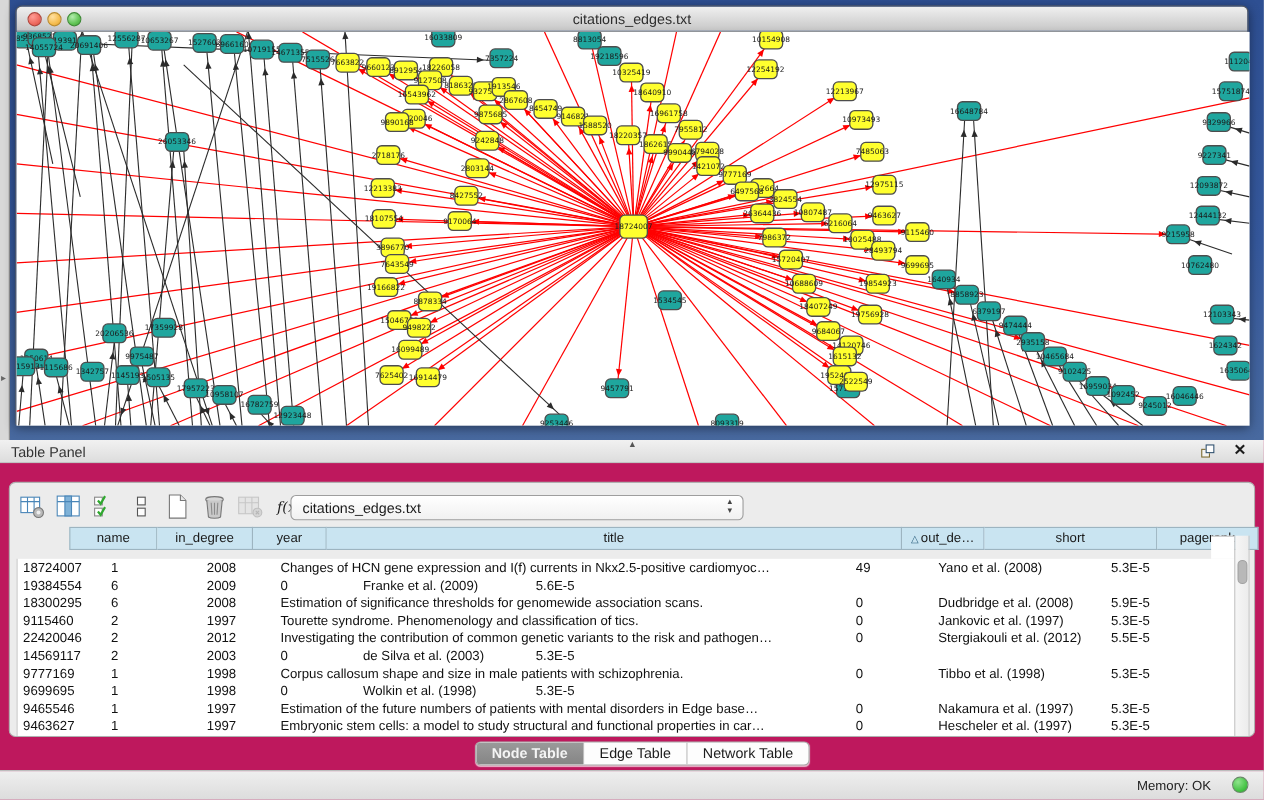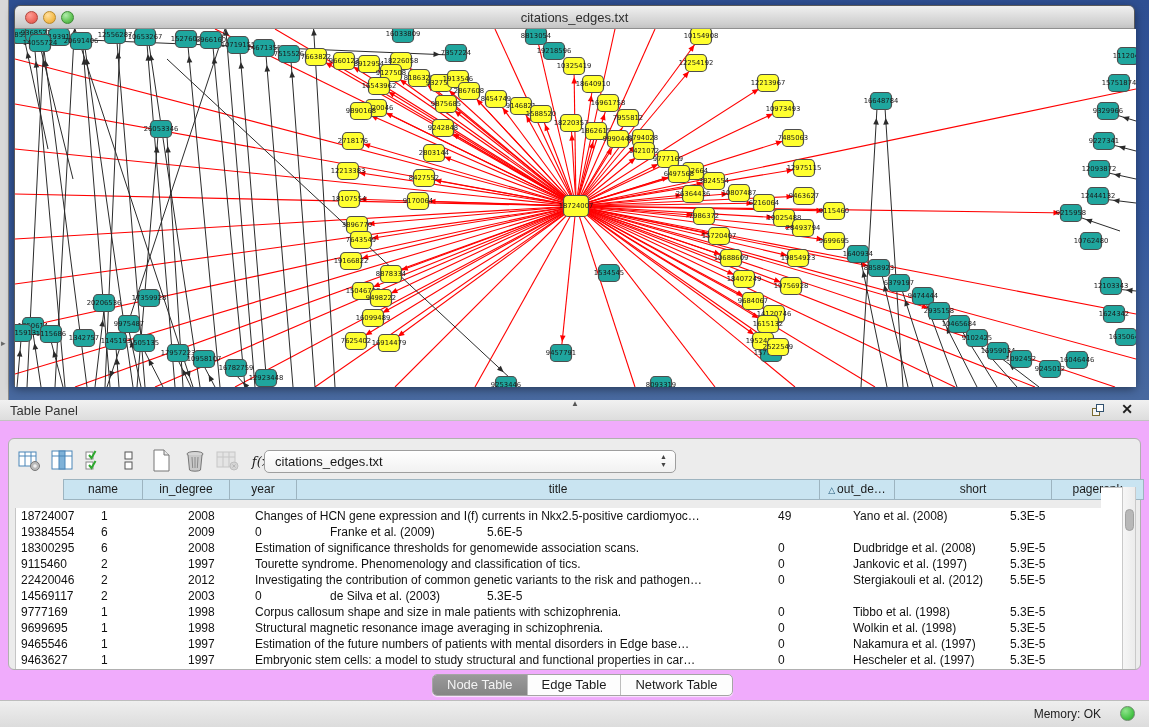--- a/index.html
+++ b/index.html
@@ -15,21 +15,21 @@
   .titlebar{position:absolute;left:0;top:0;width:100%;height:23px;border-radius:5px 5px 0 0;
     background:linear-gradient(180deg,#f0f0f0,#cfcfcf 80%,#c2c2c2);border-bottom:1px solid #8f8f8f;}
   .tl{position:absolute;top:5px;width:13px;height:13px;border-radius:50%;}
   .tl.red{left:10px;background:radial-gradient(circle at 35% 30%,#ff9c94,#ee6a5f 60%,#d24c41);border:1px solid #b0453c;}
   .tl.yellow{left:28px;background:radial-gradient(circle at 35% 30%,#ffe0a0,#f5bd4f 60%,#dd9f2e);border:1px solid #ba8a2c;}
   .tl.green{left:46px;background:radial-gradient(circle at 35% 30%,#b2ecac,#61c455 60%,#43a33a);border:1px solid #3d8a35;}
   .wtitle{position:absolute;left:0;right:0;top:4px;text-align:center;font-size:13px;color:#2e2e2e;}
   .canvas{position:absolute;left:0;top:23px;width:1121px;height:358px;background:#ffffff;overflow:hidden;}
   .canvas svg{display:block;}
   
-  .panel{position:absolute;left:0;top:400px;width:1149px;height:327px;background:#f0abfc;}
+  .panel{position:absolute;left:0;top:400px;width:1149px;height:327px;background:#be185d;}
   .panel-titlebar{position:absolute;left:0;top:0;width:100%;height:21px;
     background:linear-gradient(180deg,#f1f1f1,#dddddd);border-bottom:1px solid #c2c2c2;}
   .panel-title{position:absolute;left:10px;top:3px;font-size:13px;color:#333;}
   .float-icon{position:absolute;right:44px;top:4px;width:13px;height:13px;}
   .float-icon .sq1{position:absolute;left:0;top:4px;width:8px;height:8px;border:1px solid #7a6a30;background:#f4f4f4;}
   .float-icon .sq2{position:absolute;left:4px;top:0;width:8px;height:8px;border:1px solid #30506e;background:#fdfdfd;}
   .close-icon{position:absolute;right:16px;top:1px;font-size:14px;font-weight:bold;color:#1c1c1c;cursor:default;}
   .panel-handle{position:absolute;left:571px;top:-1px;font-size:8px;color:#555;}
   .tcontainer{position:absolute;left:8px;top:38px;width:1133px;height:232px;background:#ececec;
     border:1px solid #b0b0b0;border-radius:6px;}
@@ -54,21 +54,21 @@
   .c0{width:80px;} .c1{width:87px;} .c2{width:67px;} .c3{width:523px;} .c4{width:75px;} .c5{width:157px;} .c6{width:92px;}
   .hdrgap{position:absolute;left:1092px;top:48px;width:21px;height:21px;background:#fff;border-top:1px solid #c5c5c5;}
   .vscroll{position:absolute;left:1113px;top:48px;width:14px;height:182px;background:linear-gradient(90deg,#f6f6f6,#ececec);
     border-left:1px solid #c9c9c9;border-right:1px solid #c9c9c9;}
   .vthumb{position:absolute;left:2px;top:22px;width:9px;height:22px;border-radius:5px;background:#b8b8b8;border:1px solid #a2a2a2;}
   
   .tabs{position:absolute;left:432px;top:274px;height:22px;display:flex;border:1px solid #a5a5a5;border-radius:5px;
     background:#fdfdfd;overflow:hidden;box-shadow:0 1px 1px rgba(255,255,255,.7);}
   .tab{padding:0 14px;font-size:13px;line-height:20px;color:#1c1c1c;border-right:1px solid #bdbdbd;}
   .tab:last-child{border-right:none;}
-  .tab.sel{background:linear-gradient(180deg,#9a9a9a,#858585);color:#f4f4f4;}
+  .tab.sel{background:linear-gradient(180deg,#9a9a9a,#858585);color:#f4f4f4;font-weight:bold;}
   
   .statusbar{position:absolute;left:0;top:300px;width:1149px;height:27px;
     background:linear-gradient(180deg,#efefef,#dcdcdc);border-top:1px solid #bdbdbd;}
   .mem{position:absolute;right:48px;top:6px;font-size:12px;color:#222;}
   .memdot{position:absolute;right:14px;top:5px;width:15px;height:15px;border-radius:50%;
     background:radial-gradient(circle at 35% 30%,#8fe48c,#44c244 65%,#2e9e30);border:1px solid #6a8a6a;}
 </style>
 </head>
 <body>
 
@@ -781,21 +781,20 @@
           <div class="tcell c2">1998</div>
           <div class="tcell c3">Corpus callosum shape and size in male patients with schizophrenia.</div>
           <div class="tcell c4">0</div>
           <div class="tcell c5">Tibbo et al. (1998)</div>
           <div class="tcell c6">5.3E-5</div>
         </div>
         <div class="trow">
           <div class="tcell c0">9699695</div>
           <div class="tcell c1">1</div>
           <div class="tcell c2">1998</div>
-          <div class="tcell c3">Structural magnetic resonance image averaging in schizophrenia.</div>
           <div class="tcell c4">0</div>
           <div class="tcell c5">Wolkin et al. (1998)</div>
           <div class="tcell c6">5.3E-5</div>
         </div>
         <div class="trow">
           <div class="tcell c0">9465546</div>
           <div class="tcell c1">1</div>
           <div class="tcell c2">1997</div>
           <div class="tcell c3">Estimation of the future numbers of patients with mental disorders in Edge base…</div>
           <div class="tcell c4">0</div>

